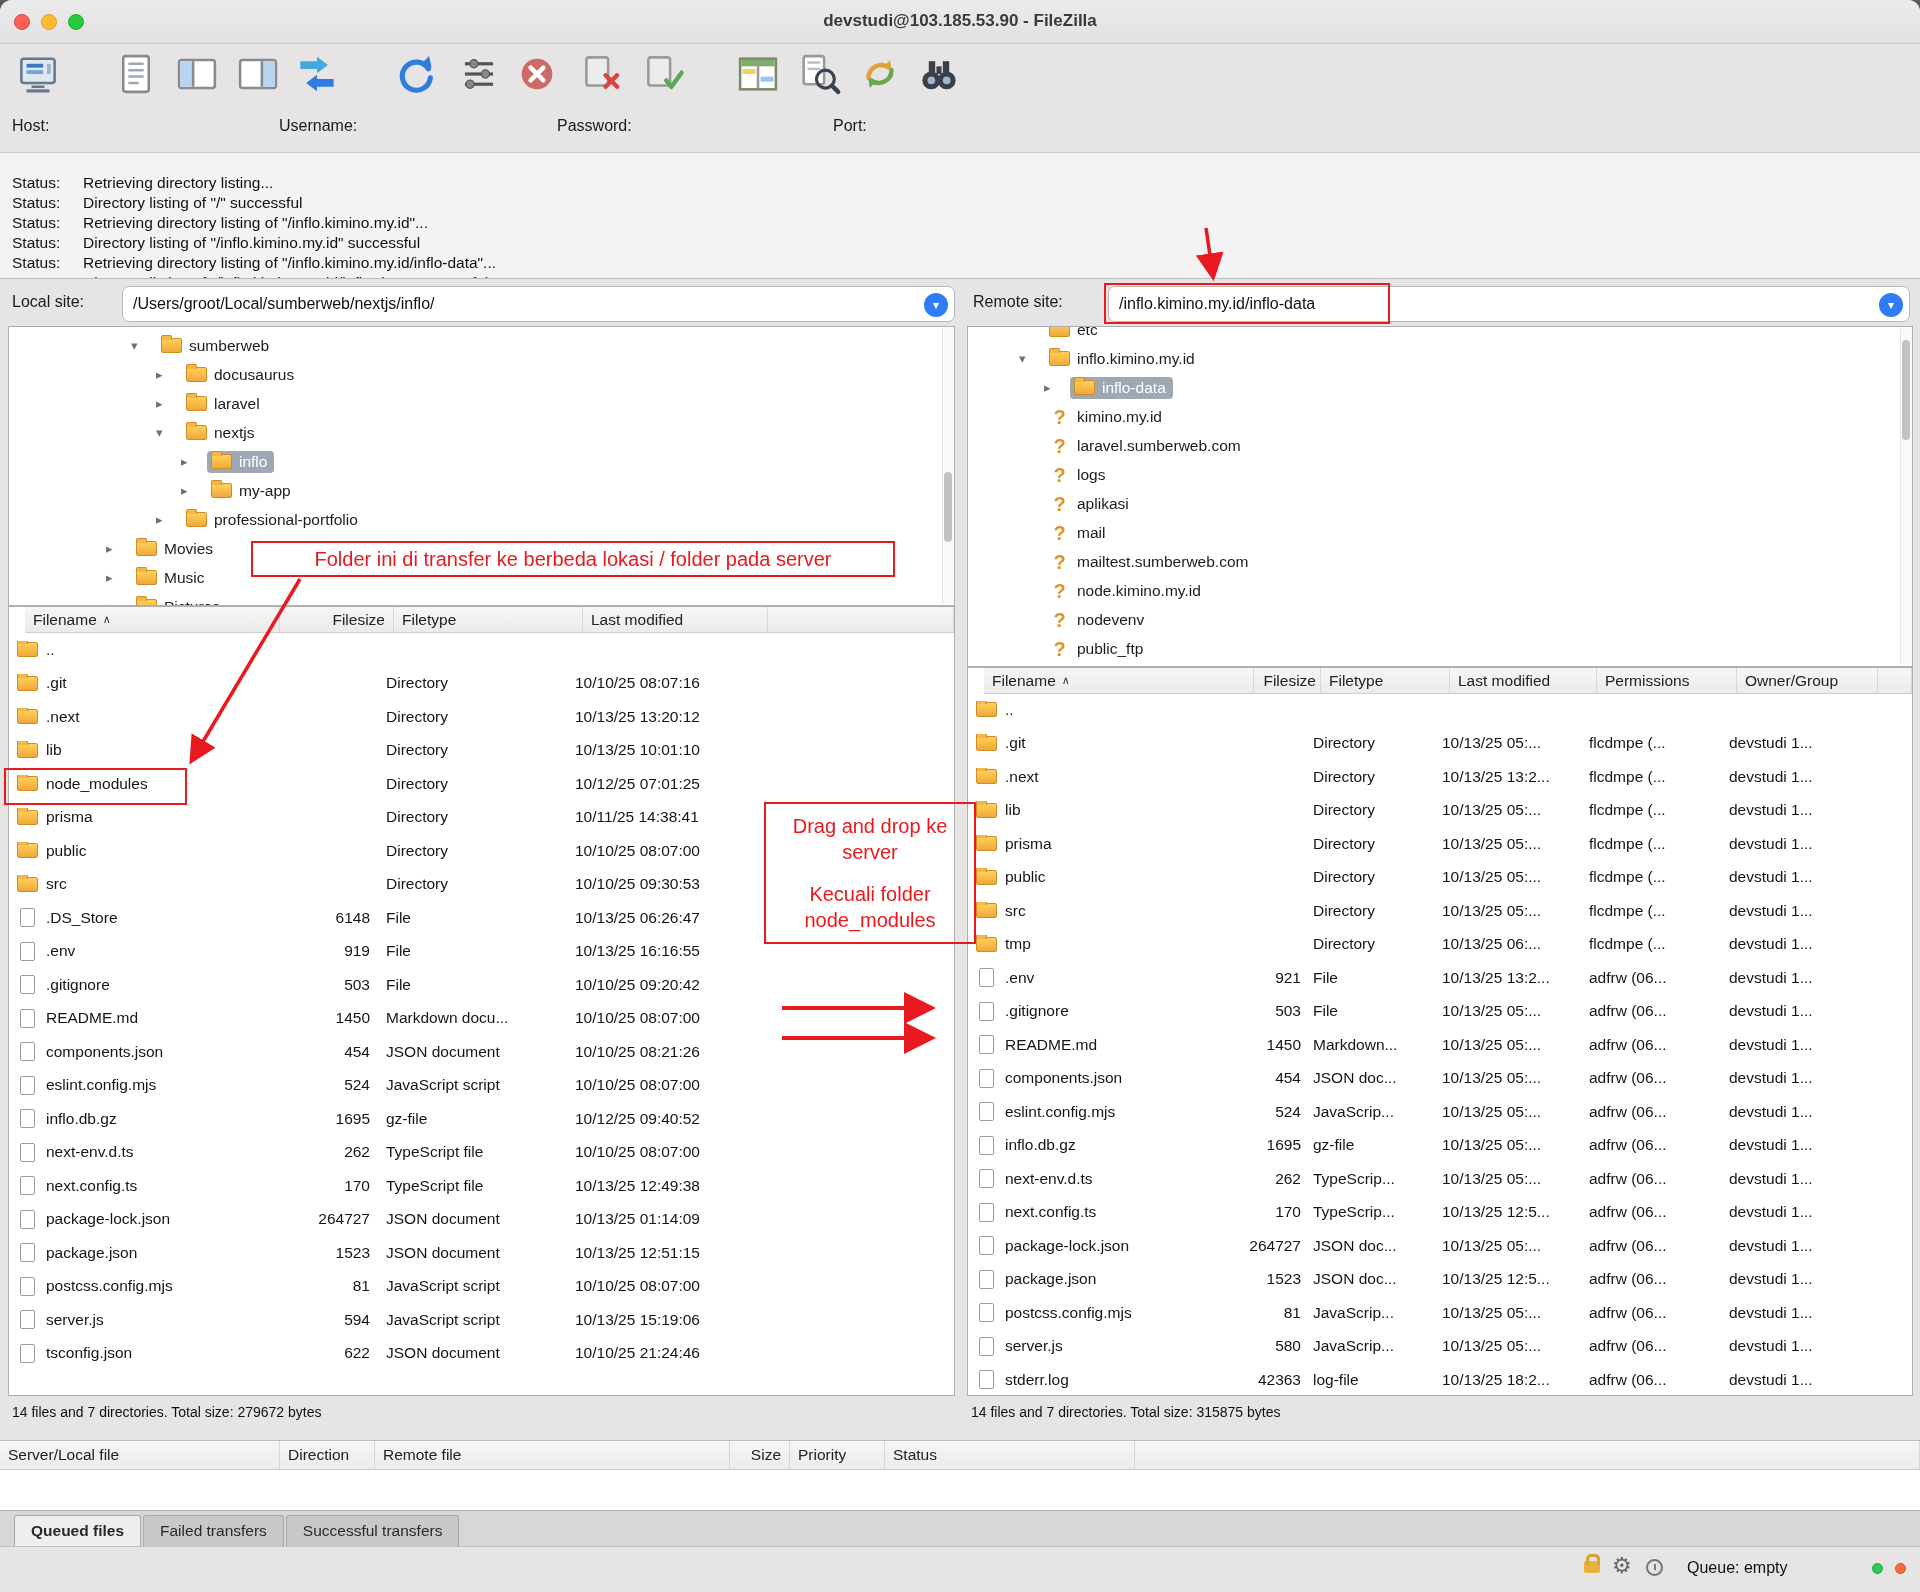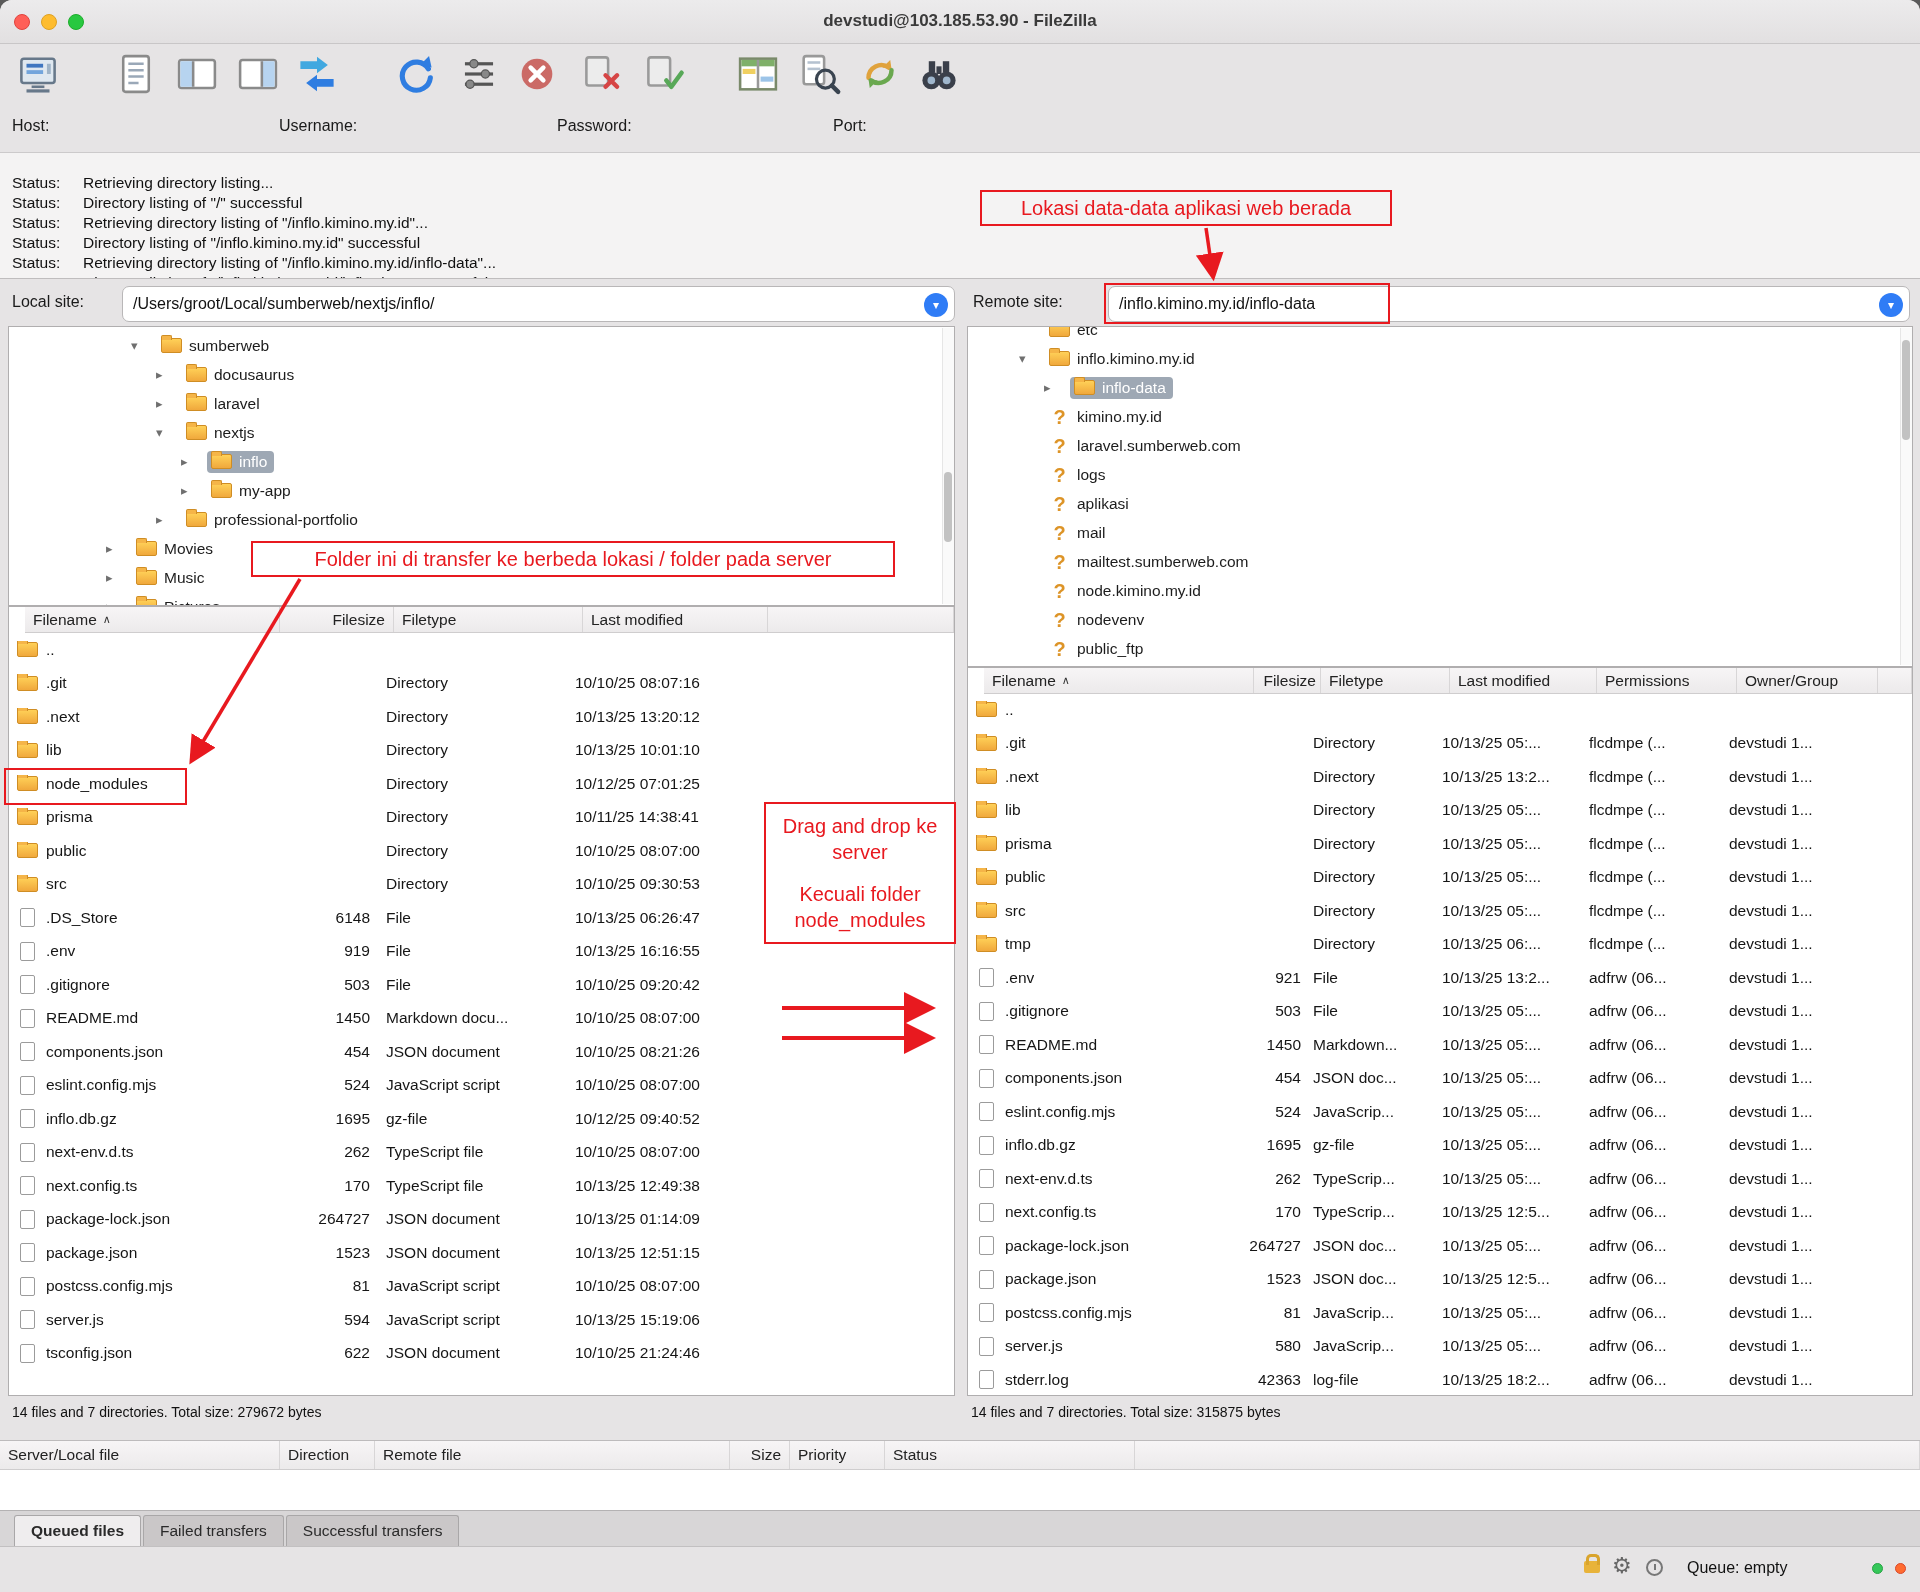--- a/index.html
+++ b/index.html
@@ -956,22 +956,21 @@
       <marker id="ah" markerWidth="10" markerHeight="10" refX="6.5" refY="4" orient="auto">
         <path d="M0,0 L8,4 L0,8 z" fill="#e8191f"></path>
       </marker>
     </defs>
     <line x1="1206" y1="228" x2="1213" y2="276" stroke="#e8191f" stroke-width="3.5" marker-end="url(#ah)"></line>
     <line x1="300" y1="579" x2="192" y2="760" stroke="#e8191f" stroke-width="3.5" marker-end="url(#ah)"></line>
     <line x1="782" y1="1008" x2="930" y2="1008" stroke="#e8191f" stroke-width="4" marker-end="url(#ah)"></line>
     <line x1="782" y1="1038" x2="930" y2="1038" stroke="#e8191f" stroke-width="4" marker-end="url(#ah)"></line>
   </svg>
 
-  <div class="annbox" style="left:980px;top:190px;width:412px;height:36px">Lokasi data-data aplikasi web berada</div>
   <div class="annoutline" style="left:1104px;top:283px;width:286px;height:41px"></div>
   <div class="annbox" style="left:251px;top:541px;width:644px;height:36px">Folder ini di transfer ke berbeda lokasi / folder pada server</div>
   <div class="annoutline" style="left:4px;top:768px;width:183px;height:37px"></div>
-  <div class="annbox" id="ann-dragdrop" style="left:764px;top:802px;width:192px;height:142px">
+  <div class="annbox" id="ann-dragdrop" style="left:764px;top:802px;width:212px;height:142px">
     <span>Drag and drop ke server</span>
     <span>Kecuali folder node_modules</span>
   </div>
 
 </div>
 
 </body></html>

